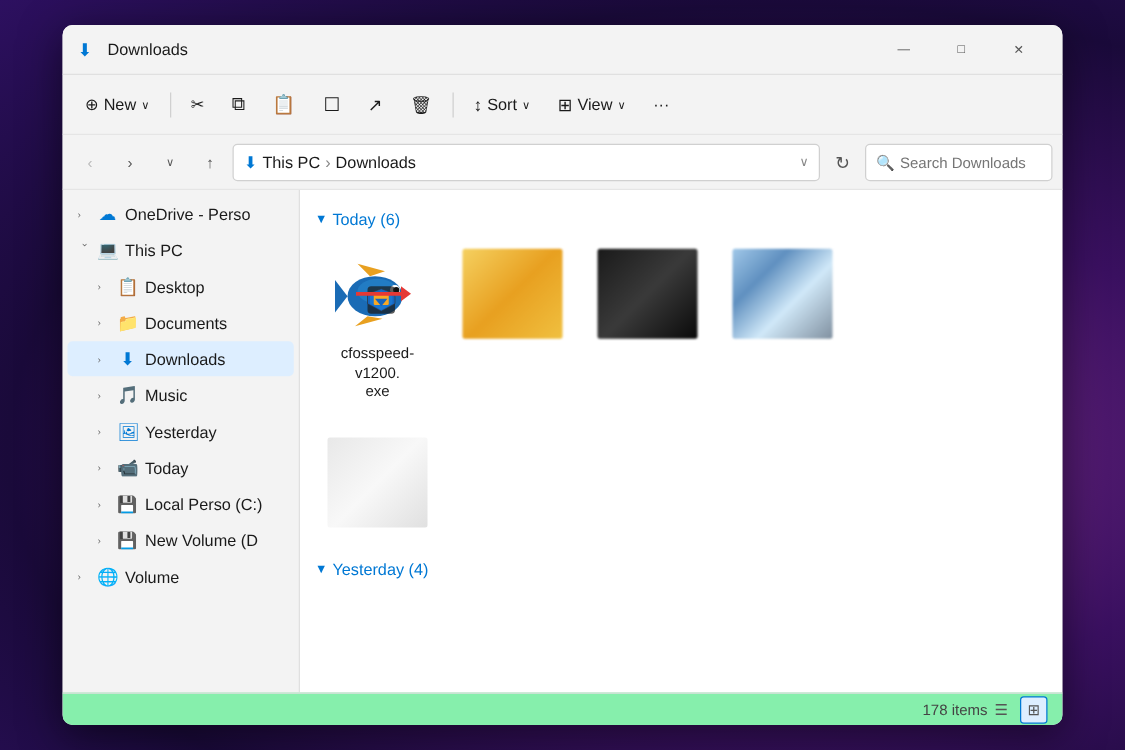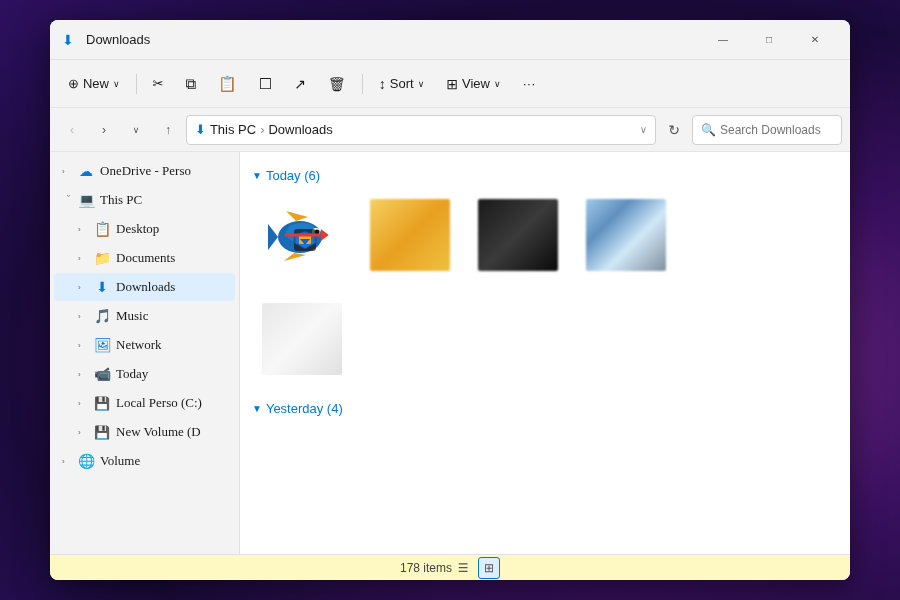--- a/index.html
+++ b/index.html
@@ -137,21 +137,21 @@
       margin: 1px 4px;
     }
     .sidebar-item.active { background: #ddeeff; }
     .sidebar-item .chevron {
       font-size: 8px; color: #666;
       margin-right: 4px; width: 12px;
     }
     .sidebar-item .item-icon {
       margin-right: 6px; font-size: 14px; width: 16px; text-align: center;
     }
-    .sidebar-item .item-label { font-size: 13px; font-family: Liberation Serif, serif; }
+    .sidebar-item .item-label { font-size: 13px; }
     
     .filearea {
       flex: 1; overflow-y: auto; background: white;
       padding: 8px 12px;
     }
     .filearea::-webkit-scrollbar { width: 8px; }
     .filearea::-webkit-scrollbar-thumb { background: #c0c0c0; border-radius: 4px; }
     .section-header {
       font-size: 13px; color: #0078d4; font-weight: 400;
       margin: 8px 0 10px 0;
@@ -171,26 +171,26 @@
       display: flex; align-items: center; justify-content: center;
       font-size: 48px; margin-bottom: 4px; position: relative;
     }
     .file-name {
       font-size: 12px; text-align: center;
       color: #1a1a1a; word-break: break-word;
       line-height: 1.3;
     }
     
     .statusbar {
-      height: 26px; background: #fef9c3;
+      height: 26px; background: #86efac;
       border-top: 1px solid #e0e0e0;
       display: flex; align-items: center;
       padding: 0 12px;
       font-size: 12px; color: #444;
-      justify-content: center;
+      justify-content: flex-end;
     }
     .statusbar-right {
       display: flex; gap: 4px;
     }
     .view-btn {
       width: 22px; height: 22px;
       display: flex; align-items: center; justify-content: center;
       border-radius: 3px; cursor: pointer;
       font-size: 12px; color: #555;
     }
@@ -329,21 +329,21 @@
 
       <div class="sidebar-item" style="padding-left:24px;">
         <span class="chevron">›</span>
         <span class="item-icon" style="color:#e74c3c;">🎵</span>
         <span class="item-label">Music</span>
       </div>
 
       <div class="sidebar-item" style="padding-left:24px;">
         <span class="chevron">›</span>
         <span class="item-icon" style="color:#0078d4;">🖼</span>
-        <span class="item-label">Network</span>
+        <span class="item-label">Yesterday</span>
       </div>
 
       <div class="sidebar-item" style="padding-left:24px;">
         <span class="chevron">›</span>
         <span class="item-icon" style="color:#8e44ad;">📹</span>
         <span class="item-label">Today</span>
       </div>
 
       <div class="sidebar-item" style="padding-left:24px;">
         <span class="chevron">›</span>
@@ -395,20 +395,21 @@
               <rect x="33" y="36" width="12" height="9" rx="1" fill="#f9a825"></rect>
 
               <polygon points="39,46 34,40 44,40" fill="#1565c0"></polygon>
             </svg>
 
             <svg style="position:absolute;top:50%;left:50%;transform:translate(-40%,-50%);width:48px;height:16px;" viewBox="0 0 48 16">
               <line x1="2" y1="8" x2="38" y2="8" stroke="#e53935" stroke-width="3"></line>
               <polygon points="38,2 46,8 38,14" fill="#e53935"></polygon>
             </svg>
           </div>
+          <span class="file-name">cfosspeed-v1200.<br>exe</span>
         </div>
 
         <div class="file-item">
           <div class="file-thumb">
             <div class="thumb-gold"></div>
           </div>
           <span class="file-name"></span>
         </div>
 
         <div class="file-item">

